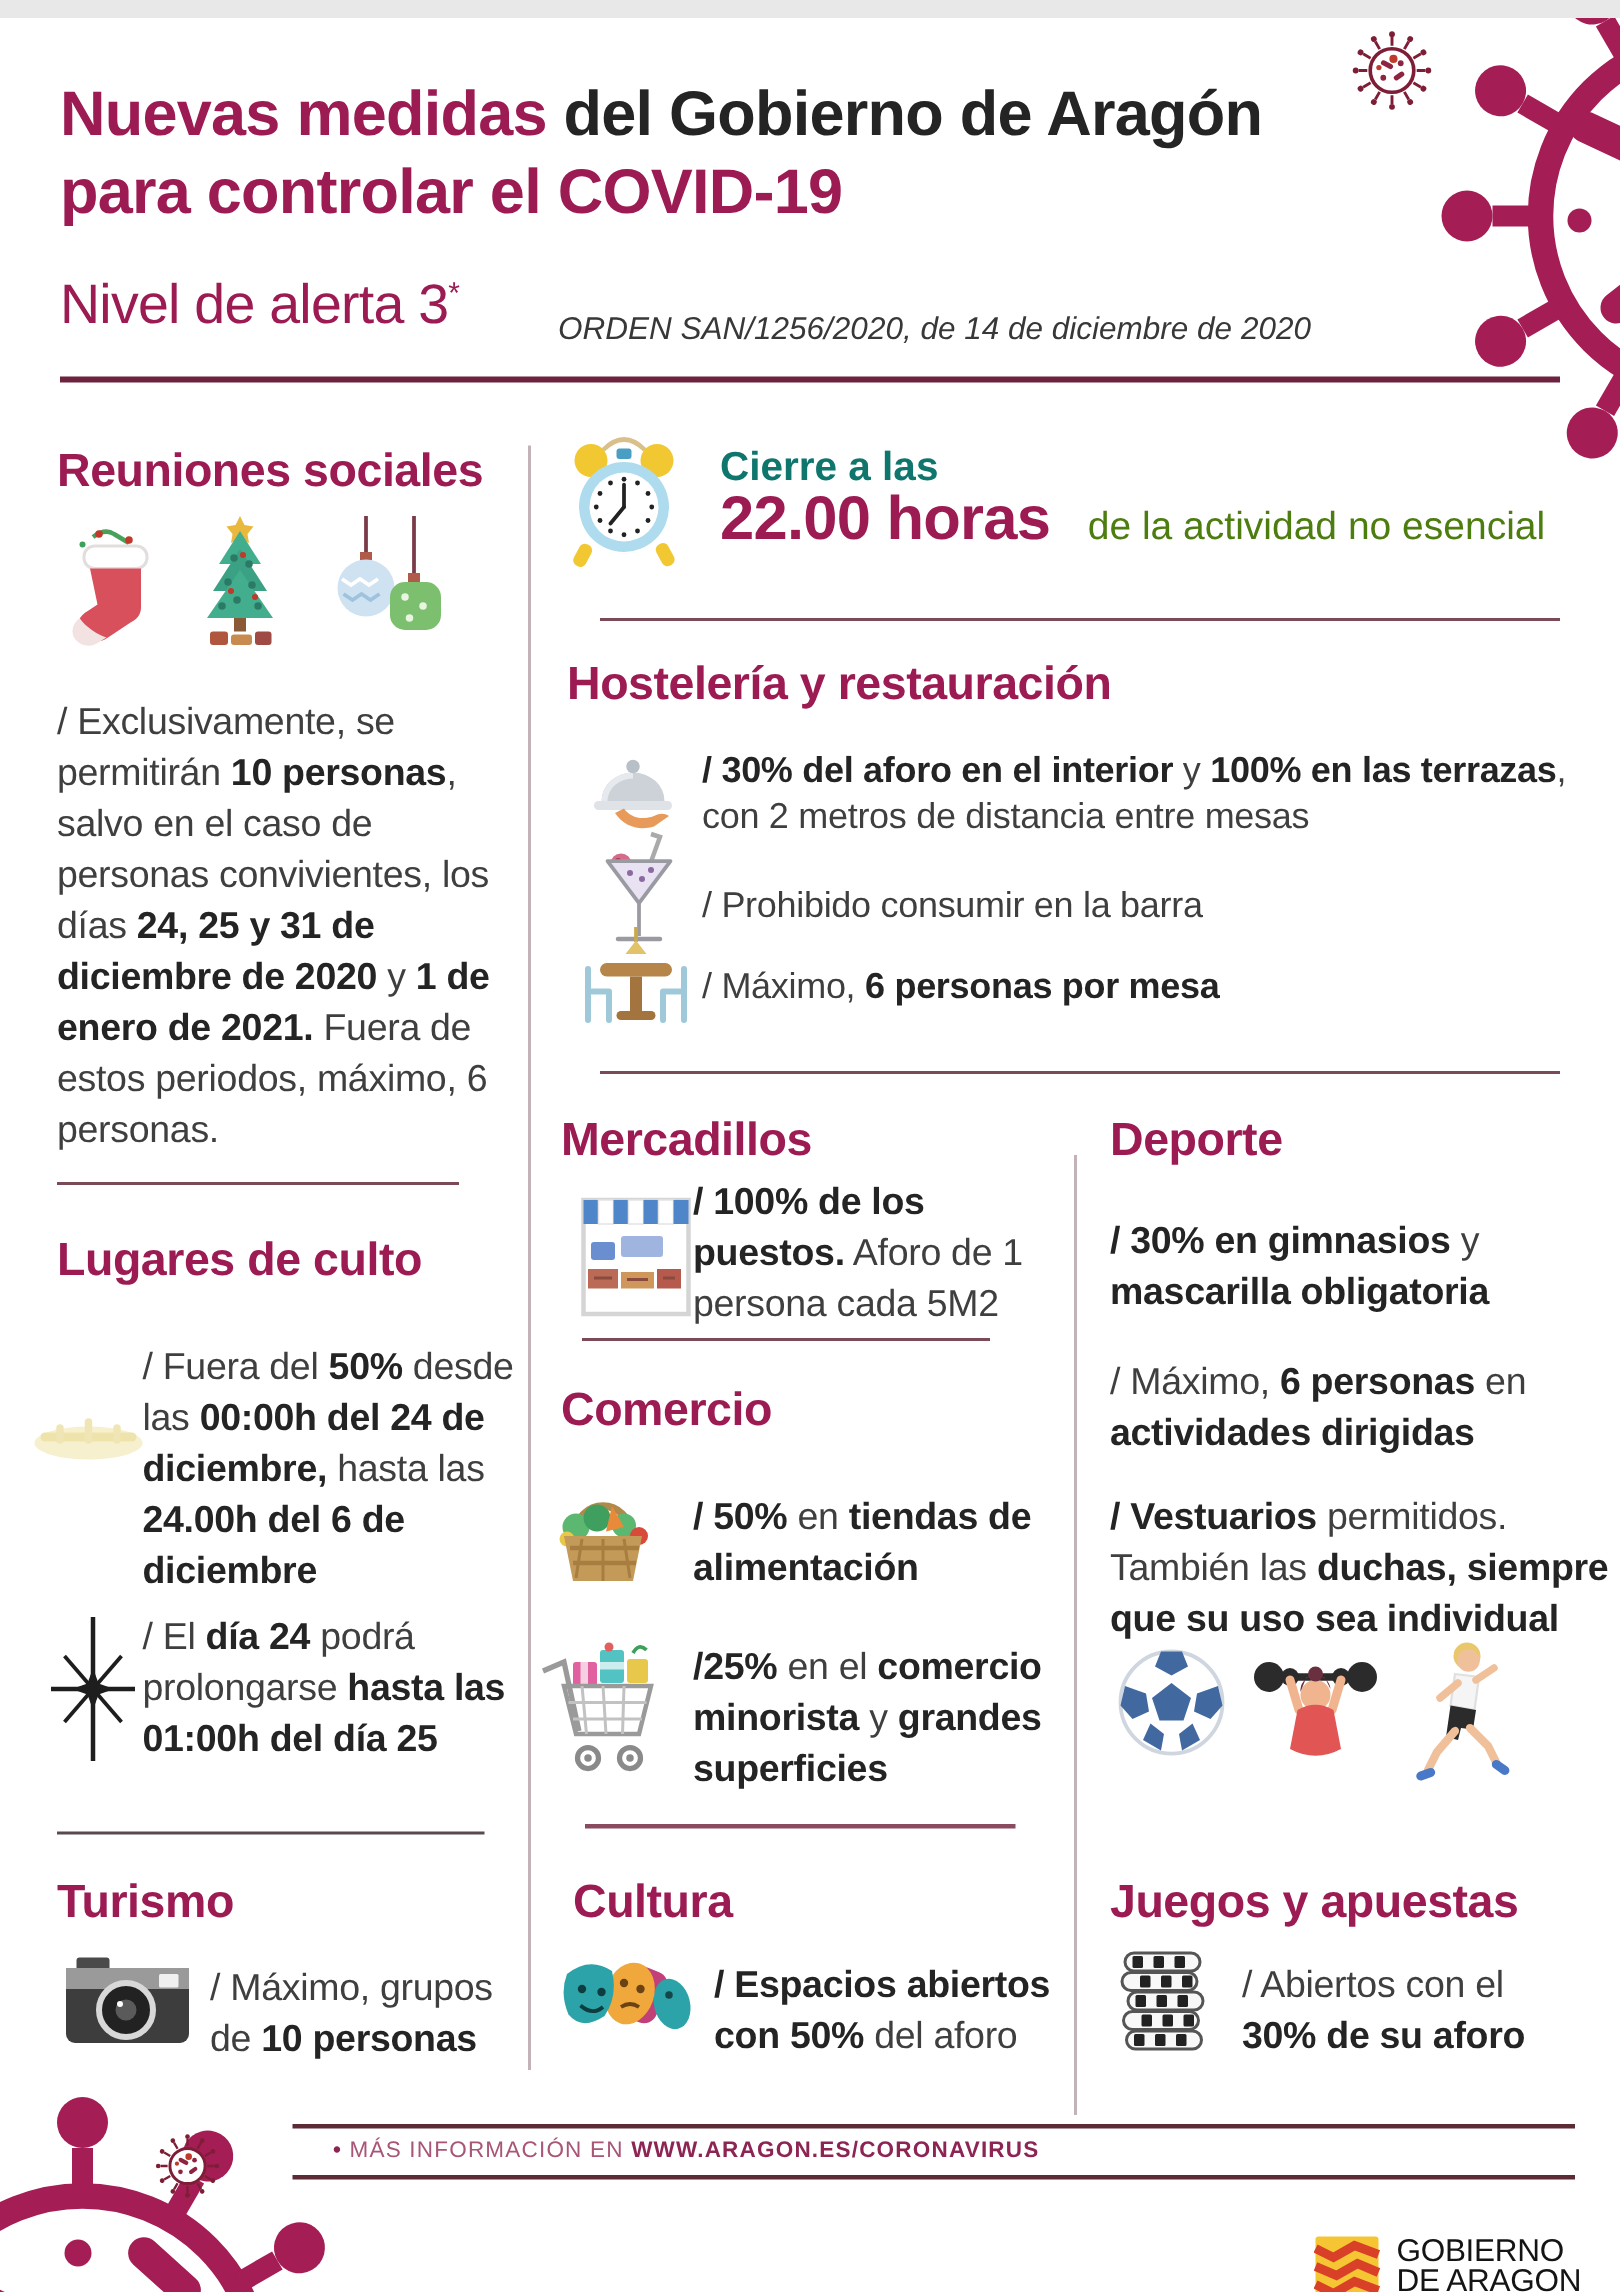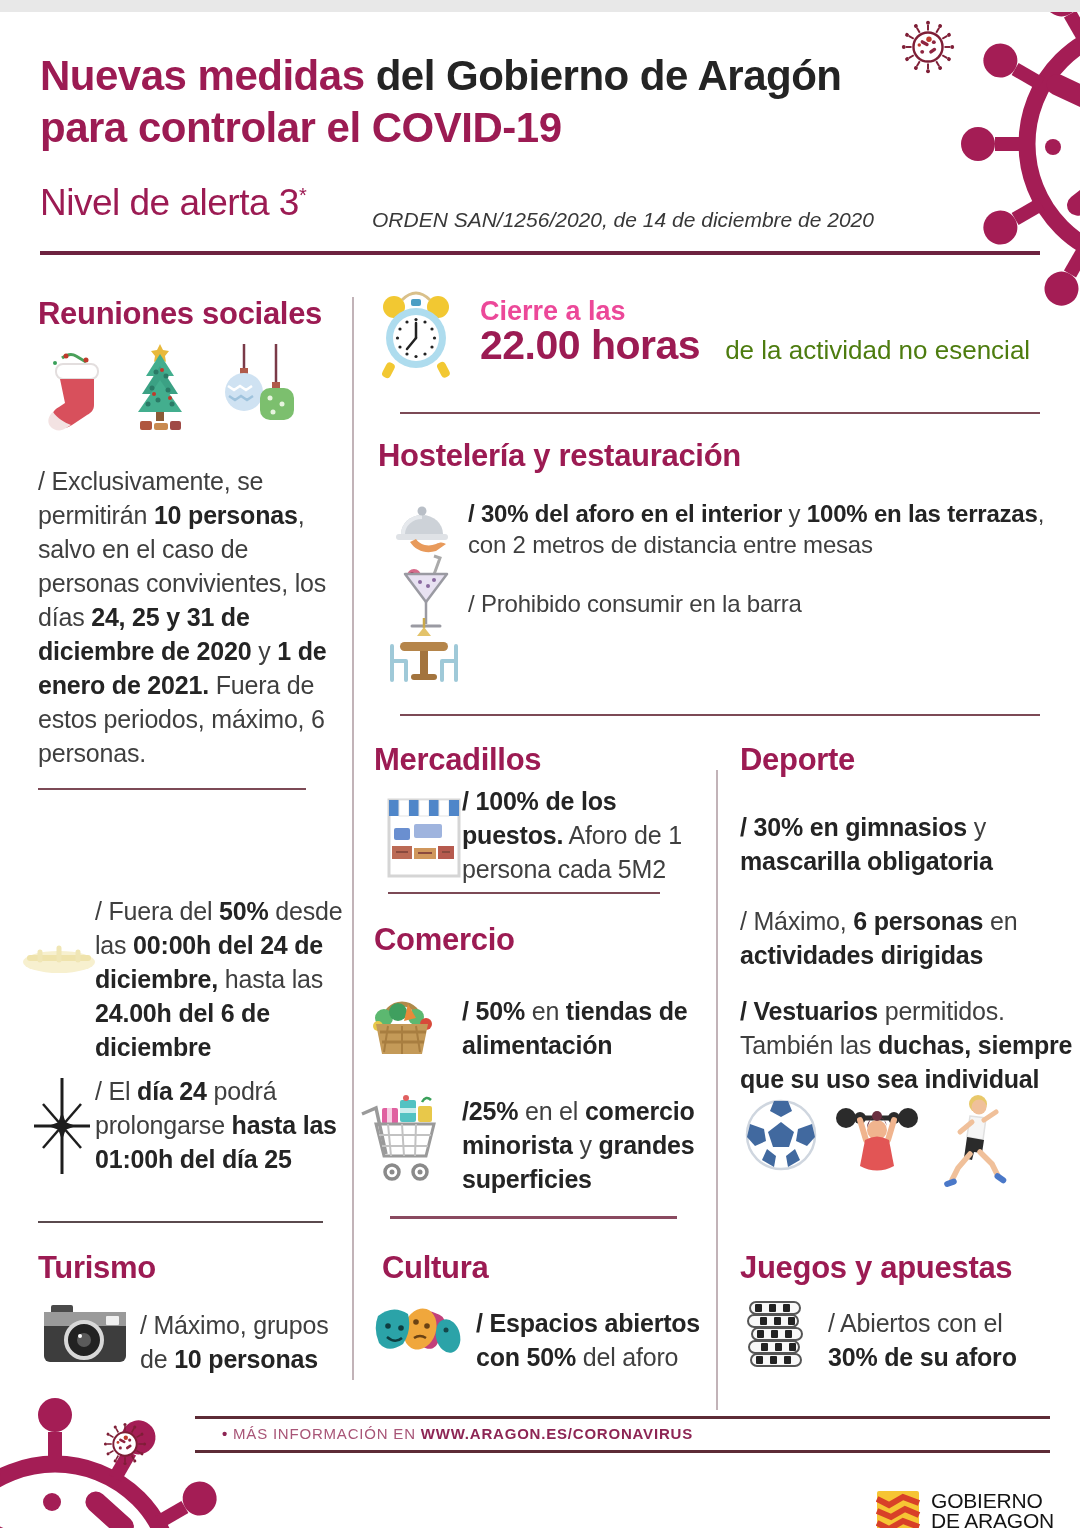--- a/index.html
+++ b/index.html
@@ -19,21 +19,21 @@
   .alert{font-size:37px;font-weight:400;color:var(--accent);letter-spacing:-0.5px}
   .alert sup{font-size:20px}
   .order-note{font-size:21px;font-style:italic;color:#383838}
   .h{color:var(--accent);font-weight:800;font-size:31px;letter-spacing:-0.3px}
   .body{color:var(--ink);font-size:25px;line-height:1.36;letter-spacing:-0.2px;white-space:nowrap}
   .body.s24{font-size:24px;line-height:1.3}
   .b{font-weight:700;color:var(--ink-bold)}
   .a{color:var(--accent)}
   .rule{background:var(--rule-thin);height:2px}
   .vline{width:2px;background:var(--v-div)}
-  .closure-l1{font-size:27px;font-weight:700;color:#ec4899}
+  .closure-l1{font-size:27px;font-weight:700;color:#0f766e}
   .closure-row{display:flex;align-items:baseline;gap:25px;white-space:nowrap}
   .closure-time{font-size:41px;font-weight:800;color:var(--accent);letter-spacing:-0.5px}
   .closure-tail{font-size:26px;font-weight:400;color:#4d7c0f}
   .footer-info{font-size:15px;letter-spacing:0.8px;color:#a85577;white-space:nowrap}
   .footer-info .b{color:#8d2554}
   .logo{display:flex;align-items:center;gap:9px}
   .logo-text{font-size:21px;font-weight:400;line-height:0.95;color:#141414;letter-spacing:-0.2px}
 </style>
 </head>
 <body>
@@ -179,20 +179,21 @@
     <rect x="46" y="44" width="34" height="32" rx="10" fill="#7cbf6e"></rect>
     <g fill="#e8f5e0">
         <circle cx="56" cy="54" r="2.5"></circle>
         <circle cx="68" cy="60" r="2.5"></circle>
         <circle cx="59" cy="68" r="2.5"></circle>
       </g>
   </svg>
   <div class="abs body" style="left:38px;top:452px"><span>/ Exclusivamente, se</span><br><span>permitirán </span><span class="b">10 personas</span><span>,</span><br><span>salvo en el caso de</span><br><span>personas convivientes, los</span><br><span>días </span><span class="b">24, 25 y 31 de</span><br><span class="b">diciembre de 2020</span><span> y </span><span class="b">1 de</span><br><span class="b">enero de 2021.</span><span> Fuera de</span><br><span>estos periodos, máximo, 6</span><br><span>personas.</span></div>
   <div class="abs rule" style="left:38px;top:776px;width:268px"></div>
 
+  <div class="abs h" style="left:38px;top:810px">Lugares de culto</div>
   <svg class="abs" style="left:20px;top:916px" width="78" height="56" viewBox="0 0 78 56">
     <ellipse cx="39" cy="34" rx="36" ry="11" fill="#f7f0cf"></ellipse>
     <path d="M10,30 h58" stroke="#efe3ac" stroke-width="6" stroke-linecap="round"></path>
     <path d="M20,24 v8 M39,20 v12 M58,24 v8" stroke="#f0e6b5" stroke-width="5" stroke-linecap="round"></path>
   </svg>
   <div class="abs body" style="left:95px;top:882px"><span>/ Fuera del </span><span class="b">50%</span><span>  desde</span><br><span>las </span><span class="b">00:00h del 24 de</span><br><span class="b">diciembre,</span><span> hasta las</span><br><span class="b">24.00h del 6 de</span><br><span class="b">diciembre</span></div>
   <svg class="abs" style="left:26px;top:1064px" width="72" height="100" viewBox="0 0 72 100">
     <path d="M36,2 V98" stroke="#1e1e1e" stroke-width="3"></path>
     <path d="M8,50 H64" stroke="#1e1e1e" stroke-width="3"></path>
     <path d="M17,28 L55,72" stroke="#1e1e1e" stroke-width="2.5"></path>
@@ -274,20 +275,21 @@
   <div class="abs body s24" style="left:468px;top:576px"><span>/ Prohibido consumir en la barra</span></div>
   <svg class="abs" style="left:384px;top:604px" width="80" height="72" viewBox="0 0 80 72">
     <path d="M40,2 V12" stroke="#caa84a" stroke-width="2.5"></path>
       <path d="M33,20 l7,-9 7,9 z" fill="#e3c36a"></path>
     <rect x="16" y="26" width="48" height="9" rx="4.5" fill="#b5854a"></rect>
     <rect x="36" y="35" width="8" height="23" fill="#a3743e"></rect>
     <rect x="27" y="58" width="26" height="6" rx="3" fill="#a3743e"></rect>
     <path d="M8,30 V64 M8,45 H22 M22,45 V64" stroke="#9fc9d8" stroke-width="4" fill="none" stroke-linecap="round"></path>
     <path d="M72,30 V64 M72,45 H58 M58,45 V64" stroke="#9fc9d8" stroke-width="4" fill="none" stroke-linecap="round"></path>
   </svg>
+  <div class="abs body s24" style="left:468px;top:630px"><span>/  Máximo, </span><span class="b">6 personas por mesa</span></div>
   <div class="abs rule" style="left:400px;top:702px;width:640px"></div>
 
   <div class="abs h" style="left:374px;top:730px">Mercadillos</div>
   <svg class="abs" style="left:384px;top:778px" width="80" height="92" viewBox="0 0 80 92">
     <rect x="5" y="10" width="70" height="76" fill="none" stroke="#d5d5d5" stroke-width="3"></rect>
     <g>
       <rect x="5" y="10" width="10" height="16" fill="#4f86c9"></rect>
         <rect x="15" y="10" width="10" height="16" fill="#ffffff" stroke="#e3e3e3" stroke-width="1"></rect>
       <rect x="25" y="10" width="10" height="16" fill="#4f86c9"></rect>
         <rect x="35" y="10" width="10" height="16" fill="#ffffff" stroke="#e3e3e3" stroke-width="1"></rect>

